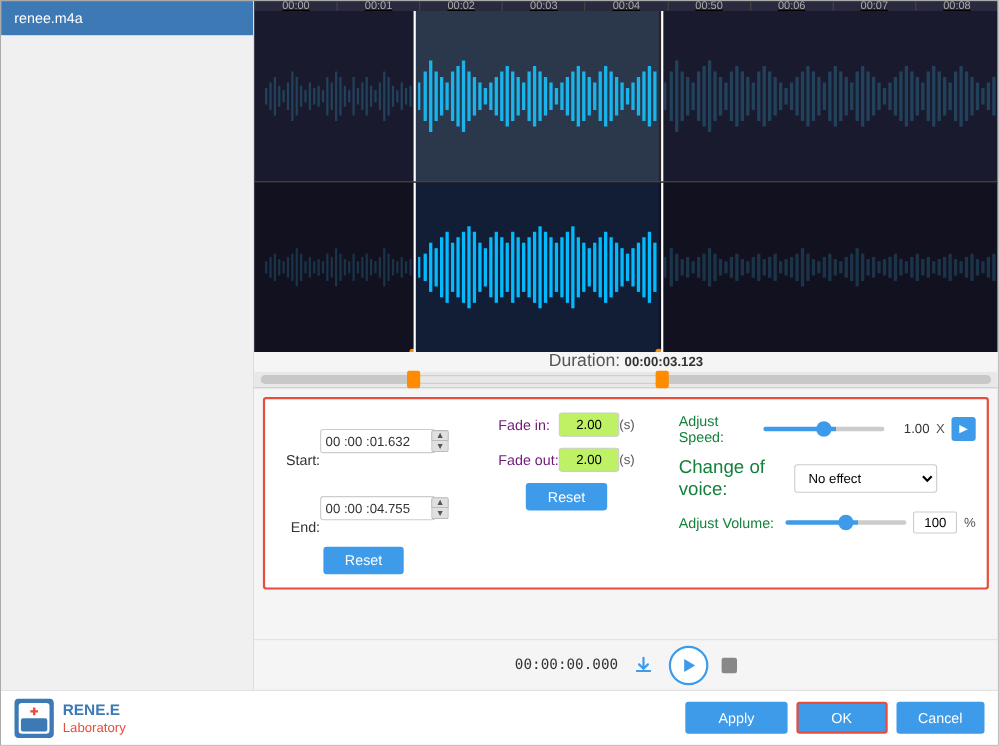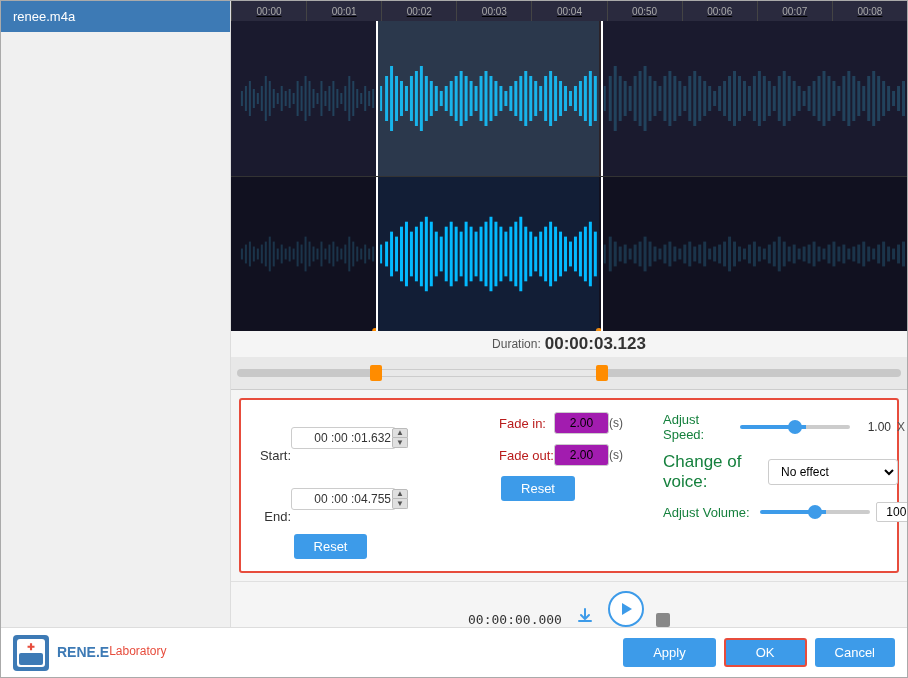--- a/index.html
+++ b/index.html
@@ -216,21 +216,21 @@
       text-align: right;
       margin-top: 36px;
     }
 
     .time-input {
       border: 1px solid #ccc;
       border-radius: 3px;
       padding: 3px 4px;
       font-size: 12px;
       width: 110px;
-      text-align: right;
+      text-align: left;
       background: white;
       color: #333;
     }
 
     .spin-buttons {
       display: flex;
       flex-direction: column;
       margin-left: -4px;
     }
 
@@ -251,33 +251,32 @@
       border-radius: 2px 2px 0 0;
     }
 
     .spin-btn:last-child {
       border-radius: 0 0 2px 2px;
       border-top: none;
     }
 
     .fade-label {
       font-size: 13px;
-      color: #b91c1c;
+      color: #701a75;
       width: 55px;
-      margin-left: 46px;
     }
 
     .fade-input {
       border: 1px solid #ccc;
       border-radius: 3px;
       padding: 3px 4px;
       font-size: 12px;
       width: 55px;
       text-align: center;
-      background: #a21caf;
+      background: #bef264;
     }
 
     .unit-label {
       font-size: 12px;
       color: #555;
     }
 
     .reset-btn {
       background: #3d9be9;
       color: white;
@@ -355,26 +354,27 @@
       border-radius: 3px;
       padding: 3px 4px;
       font-size: 12px;
       width: 45px;
       text-align: center;
     }
 
     .playback-bar {
       height: 46px;
       display: flex;
-      align-items: flex-end;
+      align-items: center;
       justify-content: center;
       gap: 12px;
       background: #f5f5f5;
       border-top: 1px solid #e0e0e0;
       flex-shrink: 0;
+      margin-top: 37px;
     }
 
     .playback-time {
       font-size: 13px;
       color: #333;
       font-family: monospace;
     }
 
     .export-btn {
       width: 22px;
@@ -421,21 +421,21 @@
     }
 
     .logo-area {
       display: flex;
       align-items: center;
       gap: 8px;
     }
 
     .logo-text {
       display: flex;
-      flex-direction: row;
+      flex-direction: column;
       line-height: 1.2;
     }
 
     .logo-renee {
       color: #3d7ab5;
       font-weight: bold;
       font-size: 14px;
     }
 
     .logo-lab {
@@ -861,22 +861,22 @@
               <rect x="660" y="70" width="3" height="15" fill="#2a6a8a"></rect>
               <rect x="665" y="72" width="3" height="11" fill="#2a6a8a"></rect>
               <rect x="670" y="68" width="3" height="19" fill="#2a6a8a"></rect>
               <rect x="675" y="65" width="3" height="25" fill="#2a6a8a"></rect>
             </g>
           </svg>
         </div>
       </div>
 
       <div class="duration-banner">
-        <span style="color:#555;font-size:12px;">Duration:</span>
-        <span style="color:#333;font-size:17px;margin-left:4px;font-weight:bold;">00:00:03.123</span>
+        <span style="color:#555;font-size:16px;">Duration:</span>
+        <span style="color:#333;font-size:12px;margin-left:4px;font-weight:bold;">00:00:03.123</span>
       </div>
 
       <div class="scrubber-area">
         <div class="scrubber-track" style="margin:0 6px;">
           <div class="scrubber-selected"></div>
           <div class="scrubber-handle-left"></div>
           <div class="scrubber-handle-right"></div>
         </div>
       </div>
 

